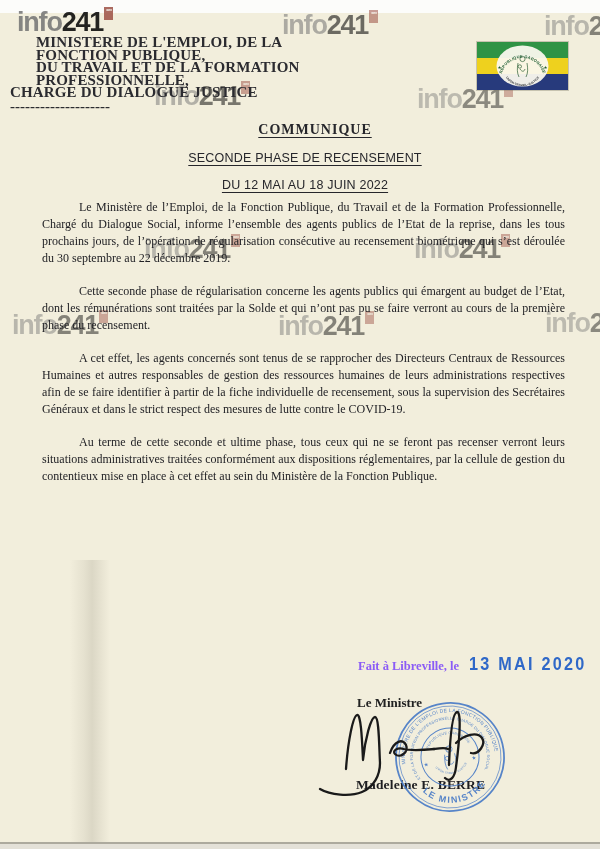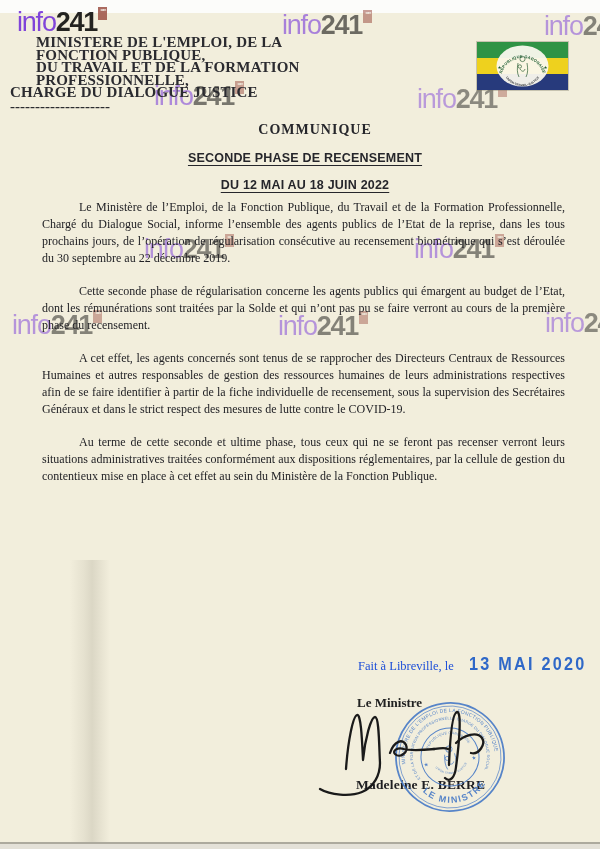--- a/index.html
+++ b/index.html
@@ -9,21 +9,21 @@
     font-family:"Liberation Serif",serif;color:#1e1e22;
   }
   .top-band{position:absolute;top:0;left:0;right:0;height:13px;background:#fcfcfa;}
   .bottom-edge{position:absolute;left:0;right:0;bottom:0;height:5px;background:#e4e1d8;border-top:2px solid #adaa9e;}
   .crease{position:absolute;left:70px;top:560px;width:40px;height:284px;
     background:linear-gradient(90deg,rgba(0,0,0,0) 0%,rgba(100,95,78,.09) 35%,rgba(100,95,78,.16) 55%,rgba(0,0,0,0) 100%);}
 
   
   .wm{position:absolute;font-family:"Liberation Sans",sans-serif;font-weight:bold;
       font-size:27px;letter-spacing:-1.2px;line-height:1;white-space:nowrap;z-index:2;pointer-events:none;}
-  .wm b{font-weight:normal;color:#6d28d9;}
+  .wm b{font-weight:bold;color:#737373;}
   .wm i{font-style:normal;color:#000000;}
   .wm .badge{display:inline-block;width:9px;height:12px;margin-left:1px;background:#9e5145;
       color:#efe9e0;font-size:4px;line-height:4px;text-align:center;overflow:hidden;
       vertical-align:top;transform:translateY(-2px);padding-top:1px;}
   .wm1{left:17px;top:9px;opacity:.85;}
   .wm2{left:282px;top:12px;opacity:.55;}
   .wm3{left:544px;top:13px;opacity:.45;}
   .wm4{left:154px;top:83px;opacity:.5;}
   .wm5{left:417px;top:86px;opacity:.42;}
   .wm6{left:144px;top:236px;opacity:.45;}
@@ -37,31 +37,31 @@
     font-weight:bold;font-size:15px;line-height:12.5px;letter-spacing:.15px;color:#2b2b30;z-index:3;}
   .ministry .shift{transform:translateX(-26px);}
   .ministry .dashes{margin-top:1px;letter-spacing:0;font-weight:bold;}
   .flag{position:absolute;left:477px;top:42px;width:91px;height:48px;z-index:3;
     box-shadow:0 0 0 1px rgba(120,115,95,.35);}
 
   
   .title-block{position:absolute;left:20px;top:120px;width:570px;text-align:center;z-index:3;}
   .title-block .line{margin:0 0 9px 0;}
   .t1{display:inline-block;font-weight:bold;font-size:14px;letter-spacing:1px;color:#26262b;
-      text-underline-offset:3px;margin-left:20px;margin-bottom:1px;}
-  .t2{display:inline-block;font-family:"Liberation Sans",sans-serif;font-weight:bold;font-size:12.5px;
+      text-decoration:underline;text-underline-offset:3px;margin-left:20px;margin-bottom:1px;}
+  .t2{display:inline-block;font-family:"Liberation Sans",sans-serif;font-weight:normal;font-size:12.5px;
       letter-spacing:.2px;color:#26262b;text-decoration:underline;text-underline-offset:3px;}
 
   
   .body-text{position:absolute;left:42px;top:199px;width:523px;z-index:3;}
   .body-text p{margin:0 0 16px 0;text-indent:37px;text-align:justify;
       font-size:12px;line-height:17px;color:#222226;}
 
   
-  .sig-place{position:absolute;left:358px;top:659px;font-size:12.5px;font-weight:400;color:#1d4ed8;z-index:3;text-align:right;}
+  .sig-place{position:absolute;left:358px;top:659px;font-size:12.5px;font-weight:700;color:#8b5cf6;z-index:3;text-align:right;}
   .date-stamp{position:absolute;left:469px;top:654px;font-family:"Liberation Sans",sans-serif;
       font-weight:bold;font-size:18px;letter-spacing:2.5px;color:#2f68c8;
       transform:scaleX(.9);transform-origin:left top;z-index:4;}
   .sig-title{position:absolute;left:357px;top:695px;font-size:13px;font-weight:600;color:#222;z-index:3;}
   .sig-name{position:absolute;left:356px;top:777px;font-size:13.5px;font-weight:bold;letter-spacing:.2px;color:#1d1d20;z-index:4;}
   .stamp{position:absolute;left:392px;top:699px;width:116px;height:116px;opacity:.92;z-index:5;transform:rotate(-8deg);}
   .signature-svg{position:absolute;left:312px;top:703px;width:200px;height:105px;z-index:6;}
 </style>
 </head>
 <body>

